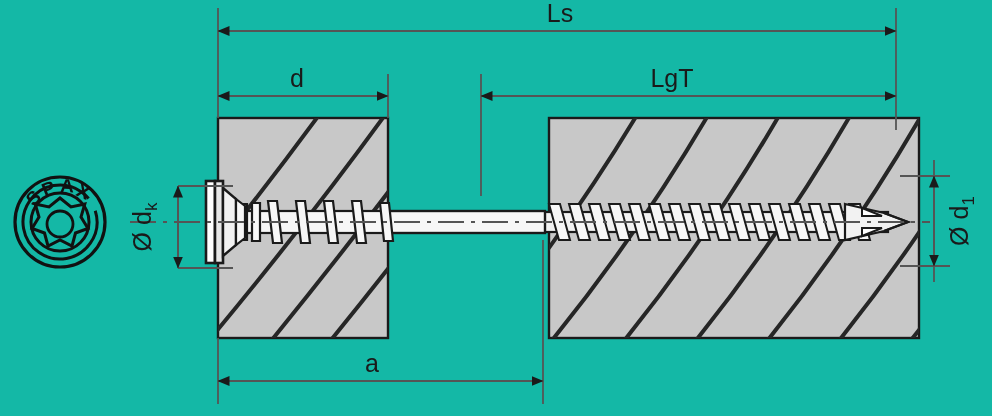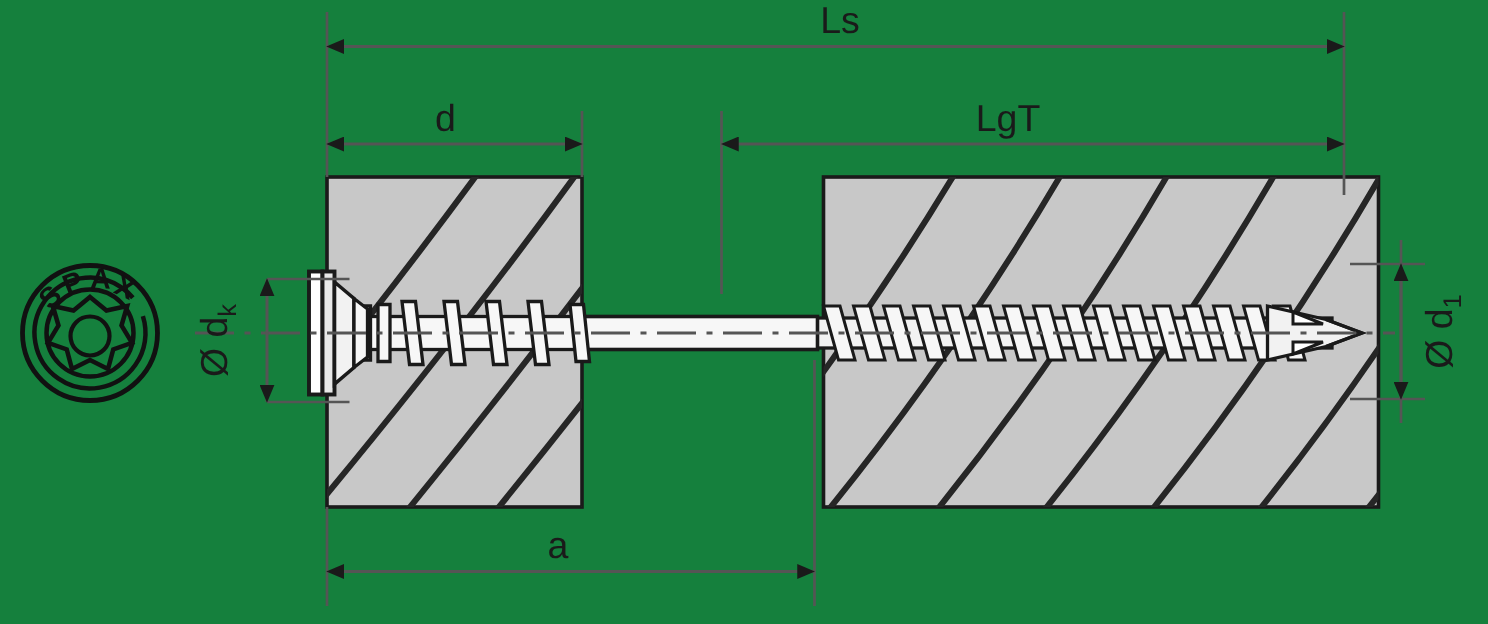--- a/index.html
+++ b/index.html
@@ -1,21 +1,21 @@
 <!DOCTYPE html>
 <html><head>
 <meta charset="utf-8">
 <style>
   html,body{margin:0;padding:0;background:#ffffff;}
   body{
     width:992px;height:416px;overflow:hidden;
     font-family:"Liberation Sans", sans-serif;
     color:#1a1a1a;
   }
-  #stage{position:relative;width:992px;height:416px;background:#15803d;}
+  #stage{position:relative;width:992px;height:416px;background:#14b8a6;}
   #stage svg{display:block;position:absolute;left:0;top:0;}
   .dimlabel{
     font-family:"Liberation Sans", sans-serif;
     font-size:25px;fill:#1a1a1a;
     dominant-baseline:alphabetic;
   }
   .dimlabel-sub{font-size:17px;}
   .logotext{font-family:"Liberation Sans", sans-serif;font-weight:bold;fill:#111111;}
 </style>
 </head>

